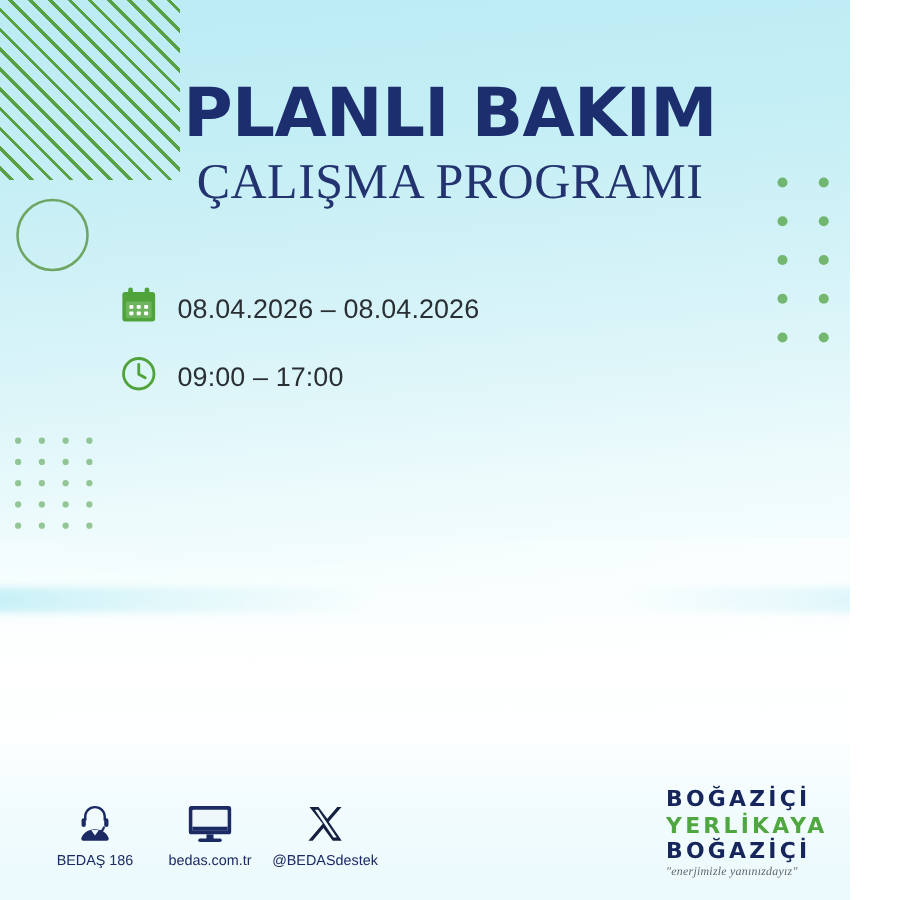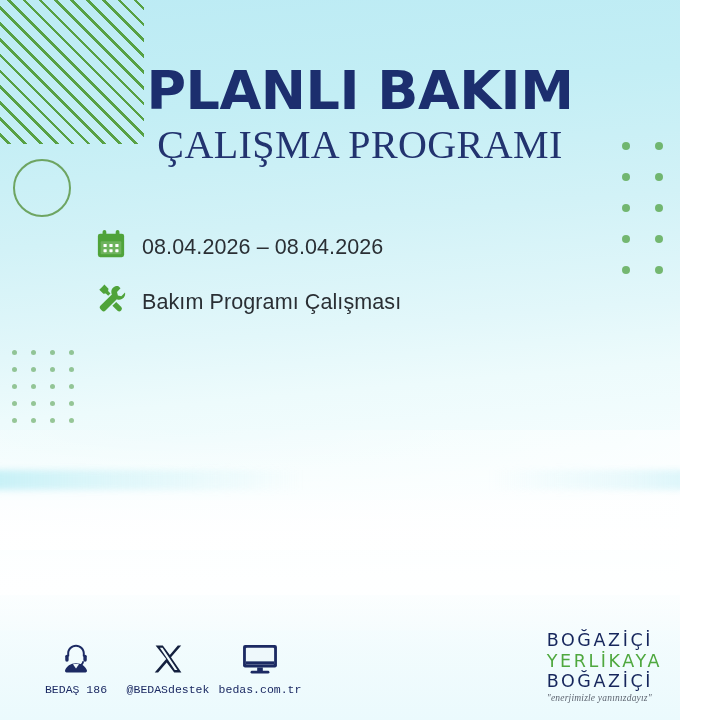--- a/index.html
+++ b/index.html
@@ -190,35 +190,35 @@
   .foot-ico {
     height: 38px;
     display: flex;
     align-items: center;
     justify-content: center;
   }
   .foot-label {
     margin-top: 5px;
     font-size: 11.5px;
     color: #1c2a63;
-    font-family: Liberation Mono, monospace;
+    font-family: Liberation Sans, sans-serif;
     white-space: nowrap;
   }
 
   
   .brand {
     position: absolute;
     right: 18px;
     top: 632px;
     text-align: left;
     line-height: 1;
   }
   .brand-line {
     font-family: "DejaVu Sans", sans-serif;
-    font-weight: 400;
+    font-weight: 700;
     font-size: 17.5px;
     letter-spacing: 2.6px;
     margin-bottom: 3px;
   }
   .brand-1 { color: #16265c; }
   .brand-2 { color: #4fa83f; }
   .brand-3 { color: #16265c; }
   .brand-tag {
     font-family: "Liberation Serif", serif;
     font-style: italic;
@@ -300,34 +300,30 @@
             <rect x="20.6" y="16" width="3.4" height="3.2" rx="0.6"></rect>
             <rect x="8" y="21.5" width="3.4" height="3.2" rx="0.6"></rect>
             <rect x="14.3" y="21.5" width="3.4" height="3.2" rx="0.6"></rect>
             <rect x="20.6" y="21.5" width="3.4" height="3.2" rx="0.6"></rect>
           </g>
         </svg>
       </div>
       <div class="info-text">08.04.2026 – 08.04.2026</div>
     </div>
 
-
-    <div class="info-row row-work">
+    <div class="info-row row-time">
       <div class="info-icon">
-        <svg width="32" height="32" viewBox="0 0 32 32">
-          <g fill="#4fa33a">
-            <path d="M22.5 3.2c-3.6-.9-7.2 1.9-7.2 5.7 0 .9.2 1.7.6 2.5L4.6 22.6a2.6 2.6 0 0 0 0 3.7l1.2 1.2a2.6 2.6 0 0 0 3.7 0L20.8 16.2c.8.4 1.6.6 2.5.6 3.8 0 6.6-3.6 5.7-7.2l-3.7 3.7-3.4-.9-.9-3.4 3.5-3.8z"></path>
-            <path d="M7.1 4.1 4.2 7l3.4 3.4 2.3-.6 2.7 2.7 2.2-2.2-2.7-2.7.6-2.3L9.3 1.9 7.1 4.1z" opacity="0"></path>
-            <path d="M6.6 3.4 3.3 6.7l4.1 4.1 2.4-.4 2.4 2.4 2.3-2.3-2.4-2.4.4-2.4-4.1-4.1-1.8 1.8z"></path>
-            <path d="M20.2 18.9l5.1 5.1a2.7 2.7 0 0 1-3.8 3.8l-5.1-5.1 3.8-3.8z"></path>
-          </g>
-        </svg>
-      </div>
-      <div class="info-text">Bakım Programı Çalışması</div>
-    </div>
+        <svg width="30" height="30" viewBox="0 0 32 32">
+          <circle cx="16" cy="16" r="13" fill="none" stroke="#4fa33a" stroke-width="2.4"></circle>
+          <path d="M16 8 L16 16.5 L21.5 19.5" fill="none" stroke="#4fa33a" stroke-width="2.4" stroke-linecap="round" stroke-linejoin="round"></path>
+        </svg>
+      </div>
+      <div class="info-text">09:00 – 17:00</div>
+    </div>
+
 
 
   </div>
 
   <div class="footer">
 
     <div class="foot-item">
       <div class="foot-ico">
         <svg width="34" height="34" viewBox="0 0 36 36">
           <g fill="#1c2a63">
@@ -338,40 +334,40 @@
             <path d="M18 22.6c-5.6 0-10.4 3.3-11.6 7.7-.3 1 .5 2 1.6 2h20c1.1 0 1.9-1 1.6-2-1.2-4.4-6-7.7-11.6-7.7z"></path>
             <path d="M14.8 23.6 18 28l3.2-4.4c-1-.2-2.1-.3-3.2-.3s-2.2.1-3.2.3z" fill="#eef8fb"></path>
           </g>
         </svg>
       </div>
       <div class="foot-label">BEDAŞ 186</div>
     </div>
 
     <div class="foot-item">
       <div class="foot-ico">
-        <svg width="32" height="32" viewBox="0 0 32 32">
-          <path d="M3.6 2.5h7.2l7 9.4 8-9.4h3.4L19 14.3l10.4 15.2h-7.2l-7.5-10.1-8.6 10.1H2.7l11.5-13.5L3.6 2.5zm4.3 2.3 14.9 22.2h2.6L10.5 4.8H7.9z" fill="#14203f"></path>
-        </svg>
-      </div>
-      <div class="foot-label">@BEDASdestek</div>
-    </div>
-
-    <div class="foot-item">
-      <div class="foot-ico">
         <svg width="38" height="32" viewBox="0 0 40 34">
           <rect x="2" y="2" width="36" height="24" rx="2.2" fill="#1c2a63"></rect>
           <rect x="5" y="5" width="30" height="18" rx="1" fill="#eef8fb"></rect>
           <rect x="5" y="19.5" width="30" height="3.5" fill="#1c2a63"></rect>
           <rect x="17" y="26" width="6" height="4" fill="#1c2a63"></rect>
           <rect x="10" y="29.5" width="20" height="3" rx="1.5" fill="#1c2a63"></rect>
         </svg>
       </div>
       <div class="foot-label">bedas.com.tr</div>
     </div>
 
+    <div class="foot-item">
+      <div class="foot-ico">
+        <svg width="32" height="32" viewBox="0 0 32 32">
+          <path d="M3.6 2.5h7.2l7 9.4 8-9.4h3.4L19 14.3l10.4 15.2h-7.2l-7.5-10.1-8.6 10.1H2.7l11.5-13.5L3.6 2.5zm4.3 2.3 14.9 22.2h2.6L10.5 4.8H7.9z" fill="#14203f"></path>
+        </svg>
+      </div>
+      <div class="foot-label">@BEDASdestek</div>
+    </div>
+
   </div>
 
   <div class="brand">
     <div class="brand-line brand-1">BOĞAZİÇİ</div>
     <div class="brand-line brand-2">YERLİKAYA</div>
     <div class="brand-line brand-3">BOĞAZİÇİ</div>
     <div class="brand-tag">"enerjimizle yanınızdayız"</div>
   </div>
 
 </div>

